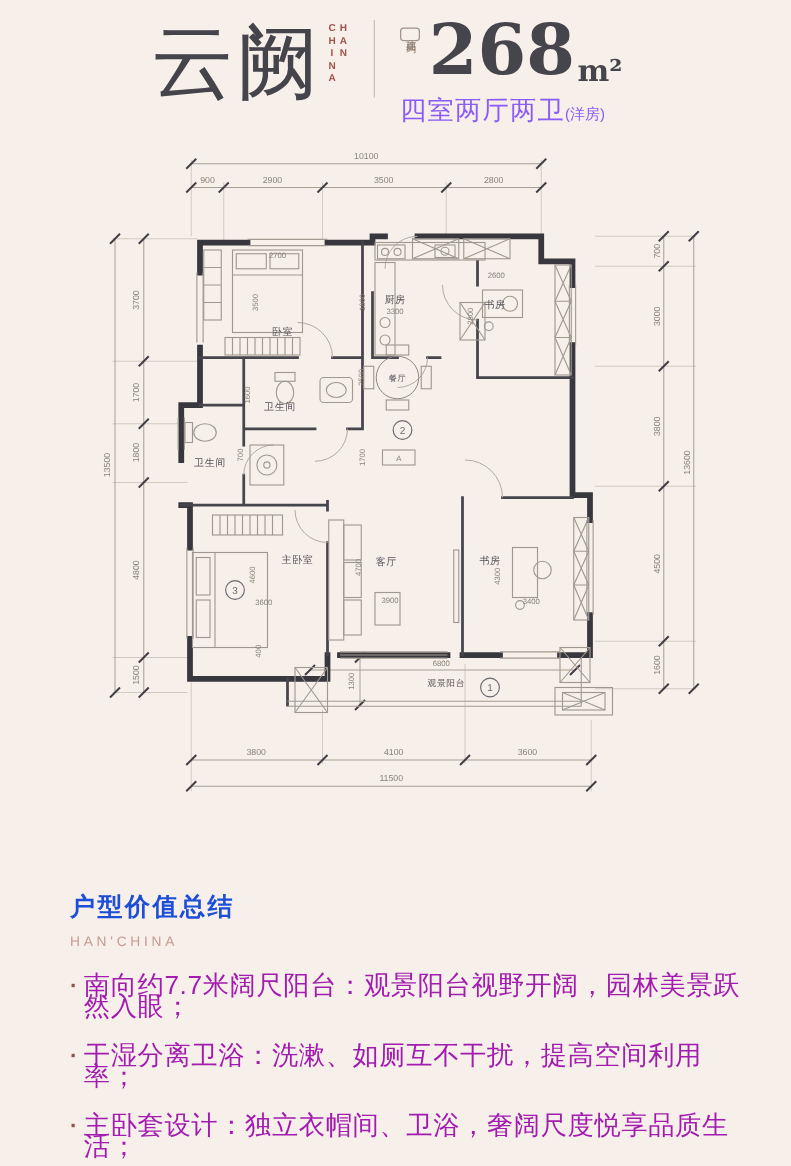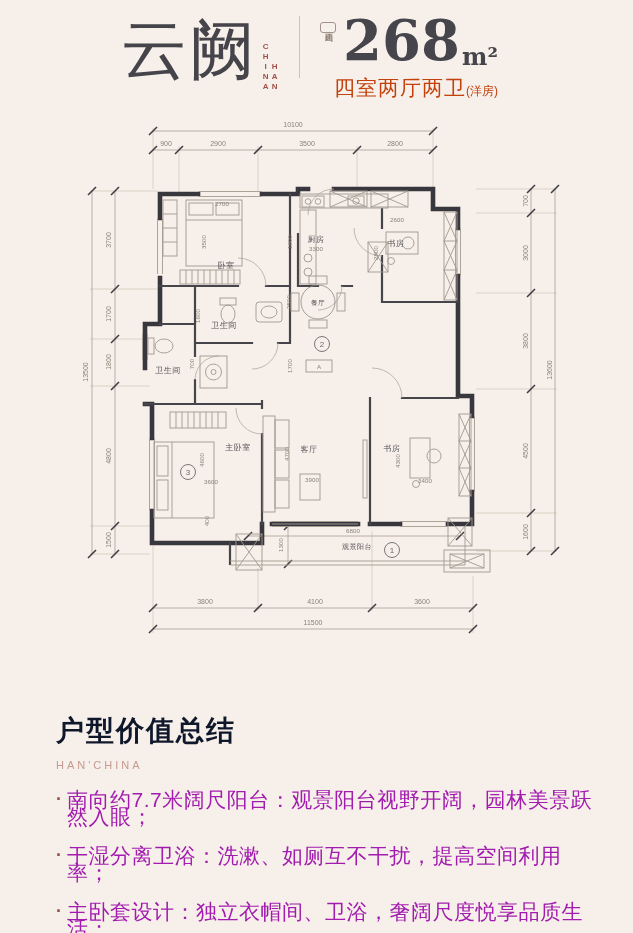--- a/index.html
+++ b/index.html
@@ -8,21 +8,21 @@
     background:#f7efe9;
     font-family:"Liberation Sans","DejaVu Sans",sans-serif;
     color:#4a4950;
     position:relative;overflow:hidden;
   }
   .page{position:absolute;inset:0;}
 
   
   .header{
     position:absolute;top:8px;left:0;width:619px;height:100px;
-    display:flex;justify-content:center;align-items:flex-start;text-align:right;
+    display:flex;justify-content:center;align-items:flex-start;
   }
   .brand{
     font-family:"DejaVu Serif","Liberation Serif",serif;
     font-size:66px;line-height:84px;color:#45444b;letter-spacing:2px;
   }
   .brand-en{
     writing-mode:vertical-rl;text-orientation:upright;
     font-size:8px;font-weight:bold;letter-spacing:1px;color:#a0524a;
     margin:10px 4px 0 4px;line-height:9px;height:74px;
   }
@@ -36,21 +36,21 @@
     padding:3px 2px;margin:10px 7px 0 0;line-height:10px;letter-spacing:1px;
   }
   .area-value{
     font-family:"DejaVu Serif","Liberation Serif",serif;font-weight:bold;
     font-size:56px;line-height:56px;color:#46454b;
   }
   .area-unit{
     font-family:"DejaVu Serif","Liberation Serif",serif;font-weight:bold;
     font-size:24px;color:#46454b;margin-top:30px;margin-left:2px;
   }
-  .layout-line{font-size:21px;color:#c2410c;margin-top:3px;letter-spacing:1px;}
+  .layout-line{font-size:21px;color:#8b5cf6;margin-top:3px;letter-spacing:1px;}
   .layout-suffix{font-size:12px;letter-spacing:0;}
 
   
   .plan{position:absolute;top:106px;left:0;}
   .dimline{stroke:#a99f94;stroke-width:0.8;fill:none;}
   .ext{stroke:#cfc5ba;stroke-width:0.7;fill:none;}
   .tick{stroke:#3f3e44;stroke-width:1.6;fill:none;}
   .wall{stroke:#38373d;stroke-width:4.6;fill:none;stroke-linecap:square;}
   .part{stroke:#46454b;stroke-width:2.2;fill:none;stroke-linecap:square;}
   .win{stroke:#a39a90;stroke-width:0.9;fill:none;}
@@ -58,21 +58,21 @@
   .furnD{stroke:#8e867d;stroke-width:0.8;fill:none;}
   .arcs{stroke:#b3aaa0;stroke-width:0.8;fill:none;}
   .dimT{fill:#8b8278;font-size:7px;text-anchor:middle;}
   .dimS{fill:#8b8278;font-size:6.2px;text-anchor:middle;}
   .roomT{fill:#55545b;font-size:8px;text-anchor:middle;letter-spacing:0.5px;}
   .mark{stroke:#6a6970;stroke-width:0.9;fill:none;}
   .markT{fill:#6a6970;font-size:8px;text-anchor:middle;}
 
   
   .summary{position:absolute;left:56px;top:712px;width:540px;}
-  .sum-title{font-size:28px;font-weight:bold;color:#0f172a;letter-spacing:2px;}
+  .sum-title{font-size:20px;font-weight:bold;color:#1d4ed8;letter-spacing:2px;}
   .sum-sub{font-size:11px;font-weight:normal;color:#c69b91;letter-spacing:3px;margin-top:9px;}
   .bullets{list-style:none;margin:20px 0 0 0;padding:0;}
   .bullets li{
     font-size:21px;color:#a21caf;margin-bottom:22px;line-height:17px;
     position:relative;padding-left:11px;letter-spacing:0.5px;
   }
   .bullets li::before{
     content:"·";position:absolute;left:0;top:0;
     color:#8f554c;font-weight:bold;font-size:18px;line-height:16px;
   }

